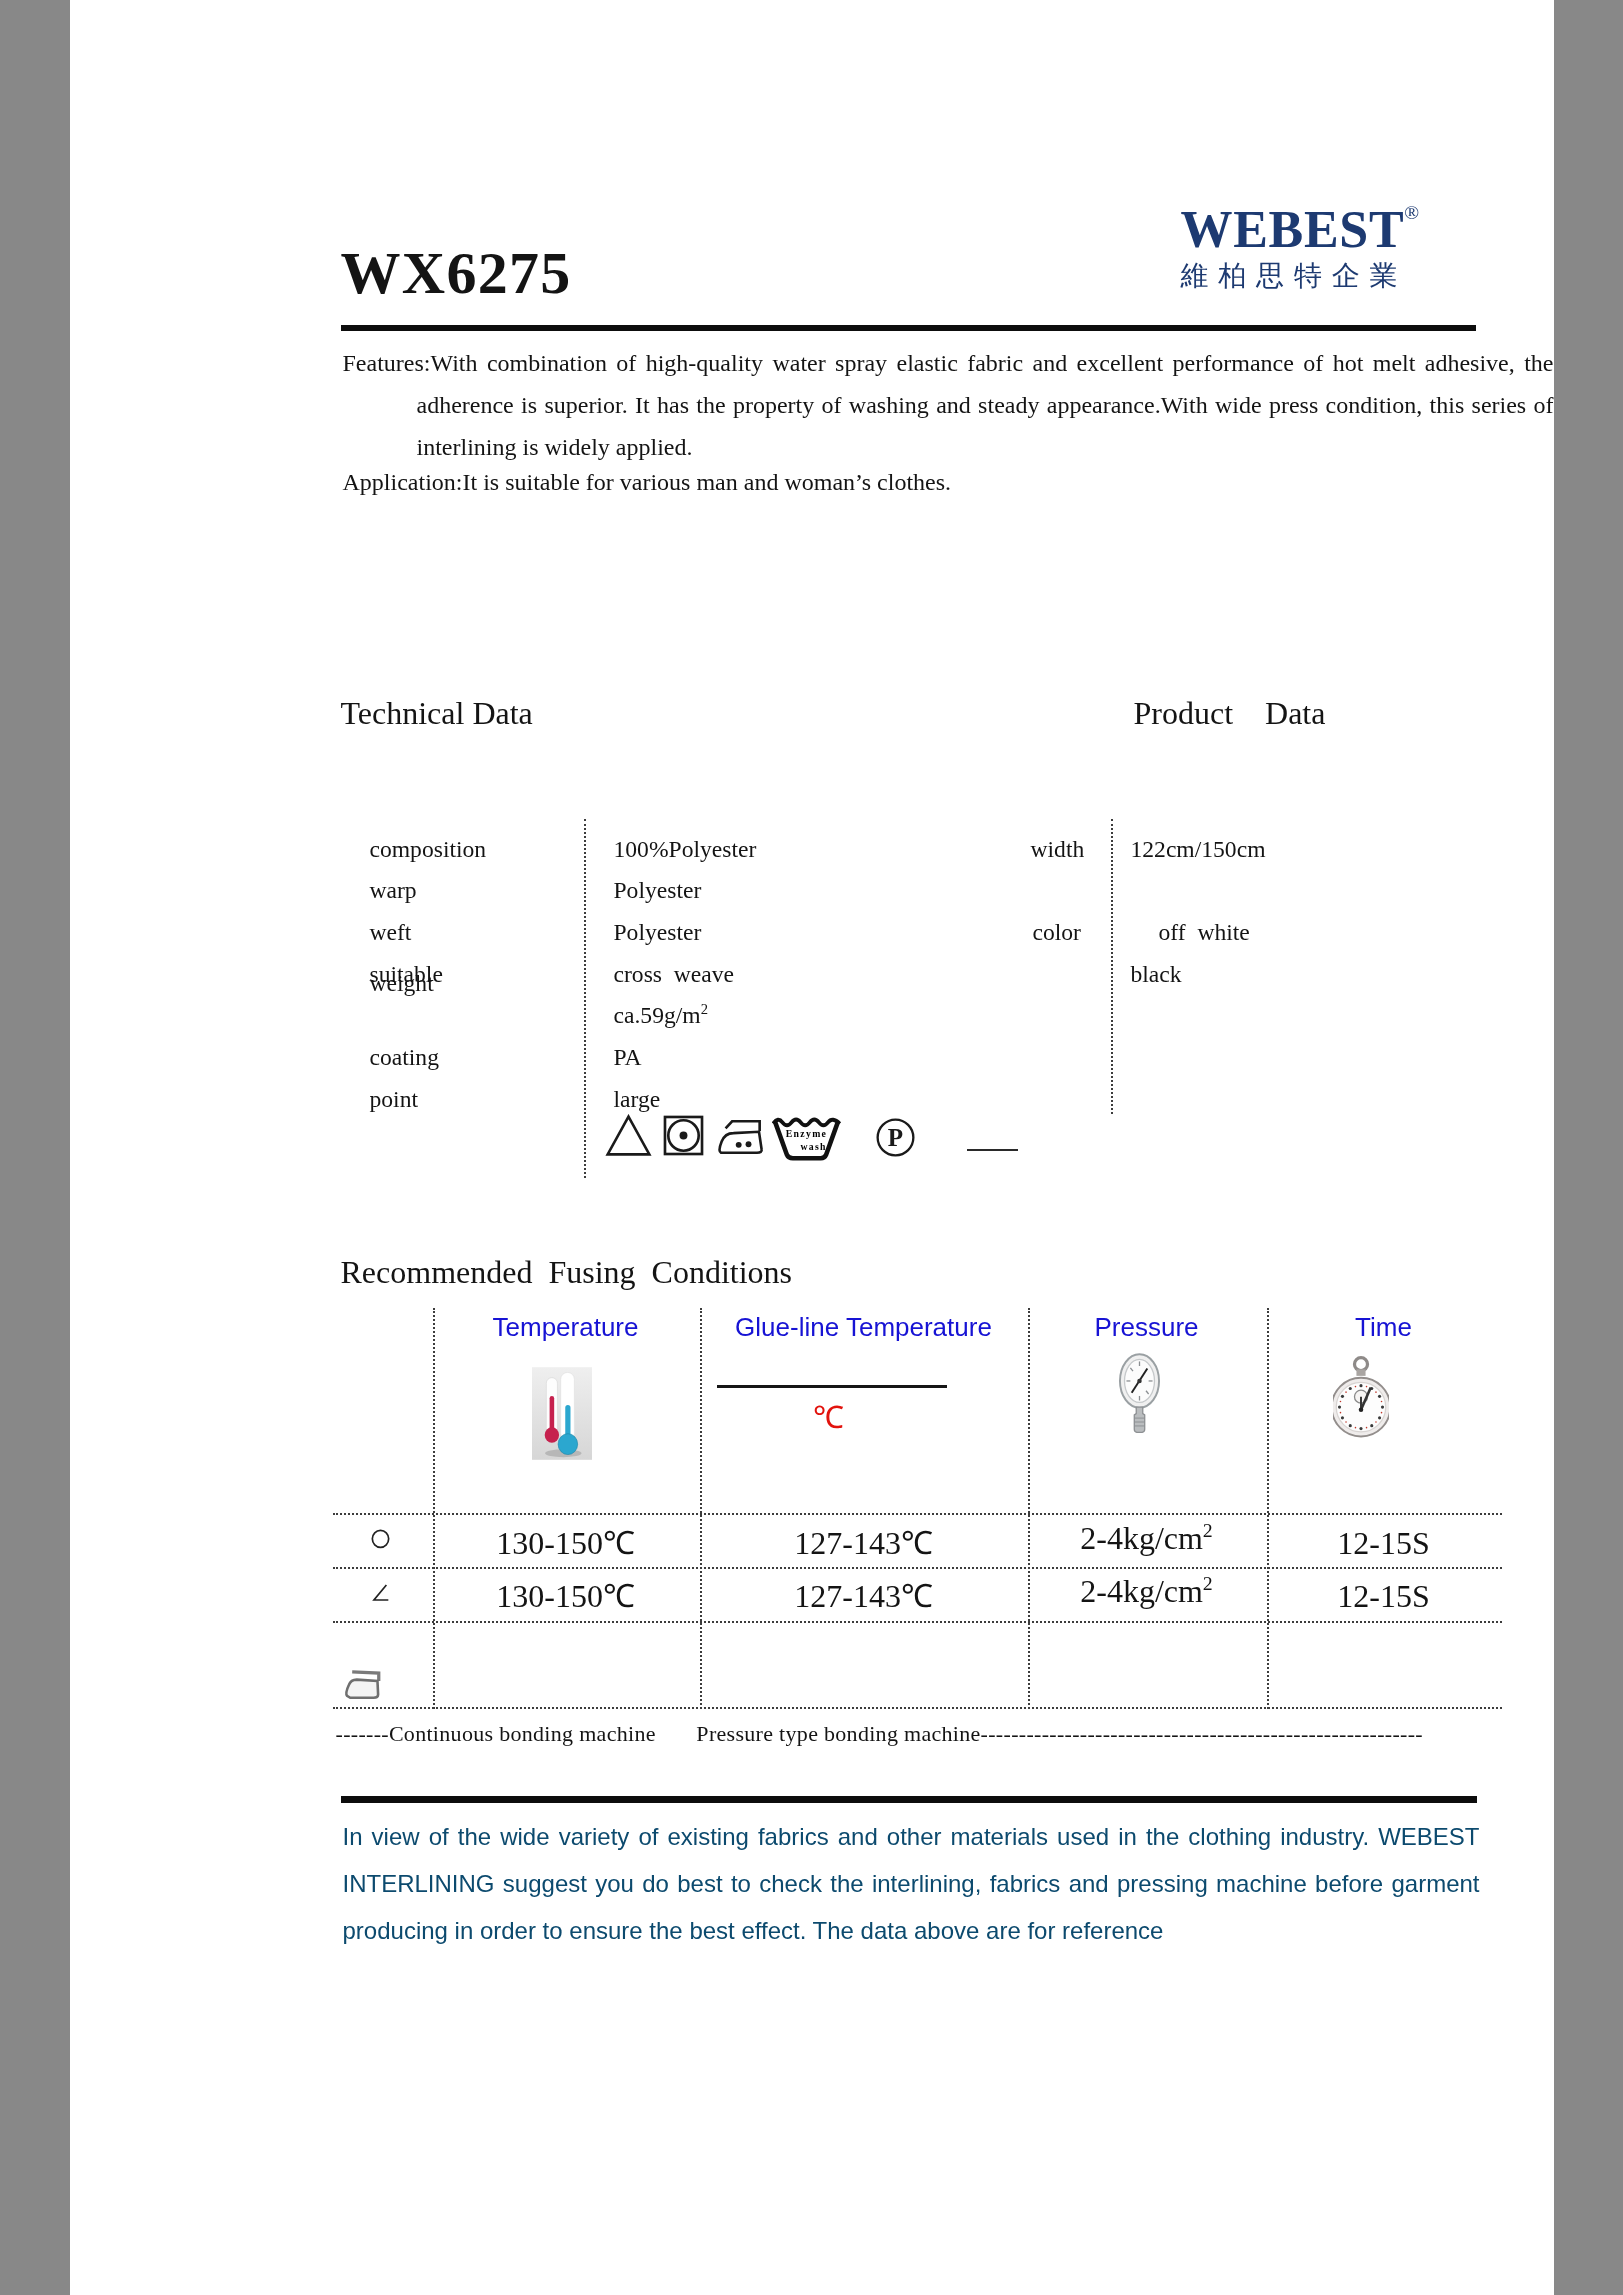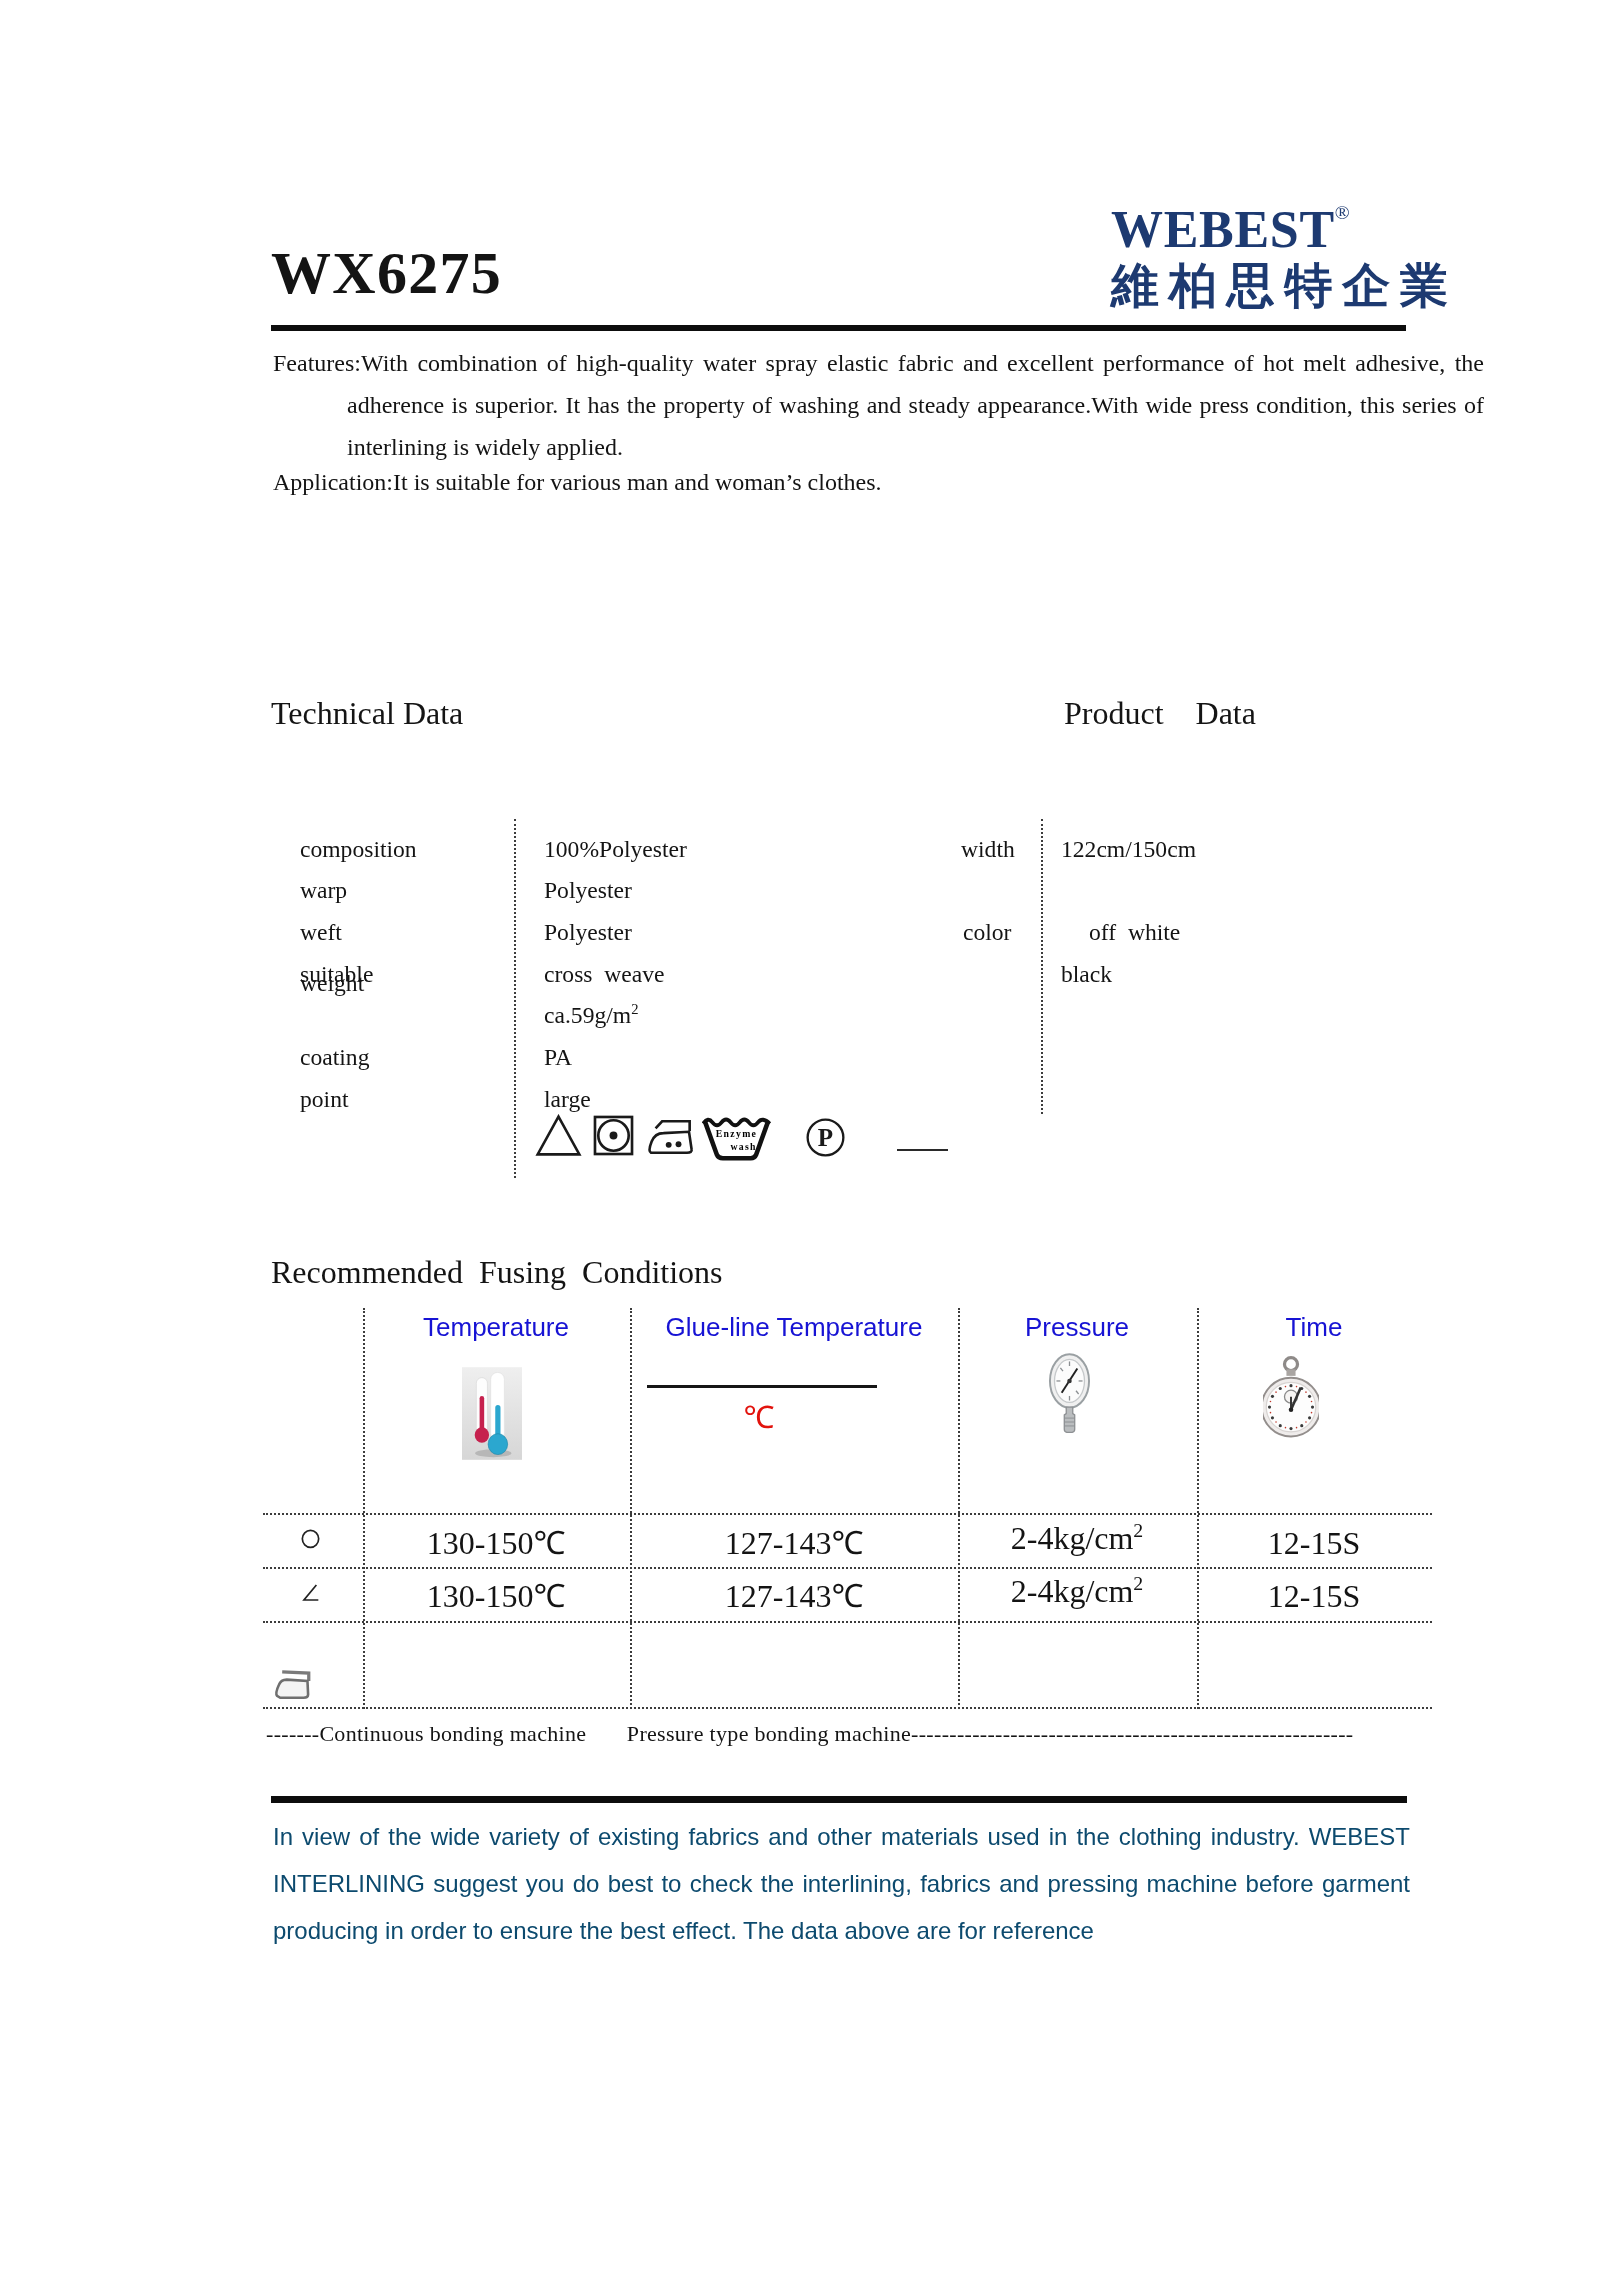--- a/index.html
+++ b/index.html
@@ -4,35 +4,35 @@
 <style>
   :root{
     --navy:#1d3a71;
     --blue:#1713d4;
     --red:#e2130d;
     --ink:#141414;
   }
   html,body{margin:0;padding:0;background:#888;}
   .page{
     position:relative;
-    width:1623px;height:2295px;
+    width:1484px;height:2295px;
     background:#ffffff;
     margin:0 auto;
     overflow:hidden;
     font-family:"Liberation Serif", serif;
     color:var(--ink);
   }
   .abs{position:absolute;}
   .nowrap{white-space:pre;}
   .center{transform:translateX(-50%);text-align:center;}
 
   .title{font-size:60px;font-weight:700;letter-spacing:1.3px;line-height:1;}
   .logo-en{font-size:52px;font-weight:700;color:var(--navy);line-height:1;letter-spacing:0.7px;}
   .logo-en .reg{font-size:19.6px;vertical-align:27.5px;font-weight:400;}
-  .logo-cn{font-size:48px;font-weight:700;color:var(--navy);letter-spacing:9.8px;line-height:1;}
+  .logo-cn{font-size:28px;font-weight:400;color:var(--navy);letter-spacing:9.8px;line-height:1;}
   .rule{background:#0d0d0d;}
 
   .bodytext{font-size:24px;line-height:42px;text-align:justify;}
   .hang{padding-left:74px;text-indent:-74px;}
 
   .h2{font-size:32px;line-height:1.1;}
 
   .tl{font-size:23.6px;line-height:1.2;}
   .vdots{border-left:2px dotted #3c3c3c;width:0;}
   .hdots{border-top:2px dotted #3c3c3c;height:0;}

